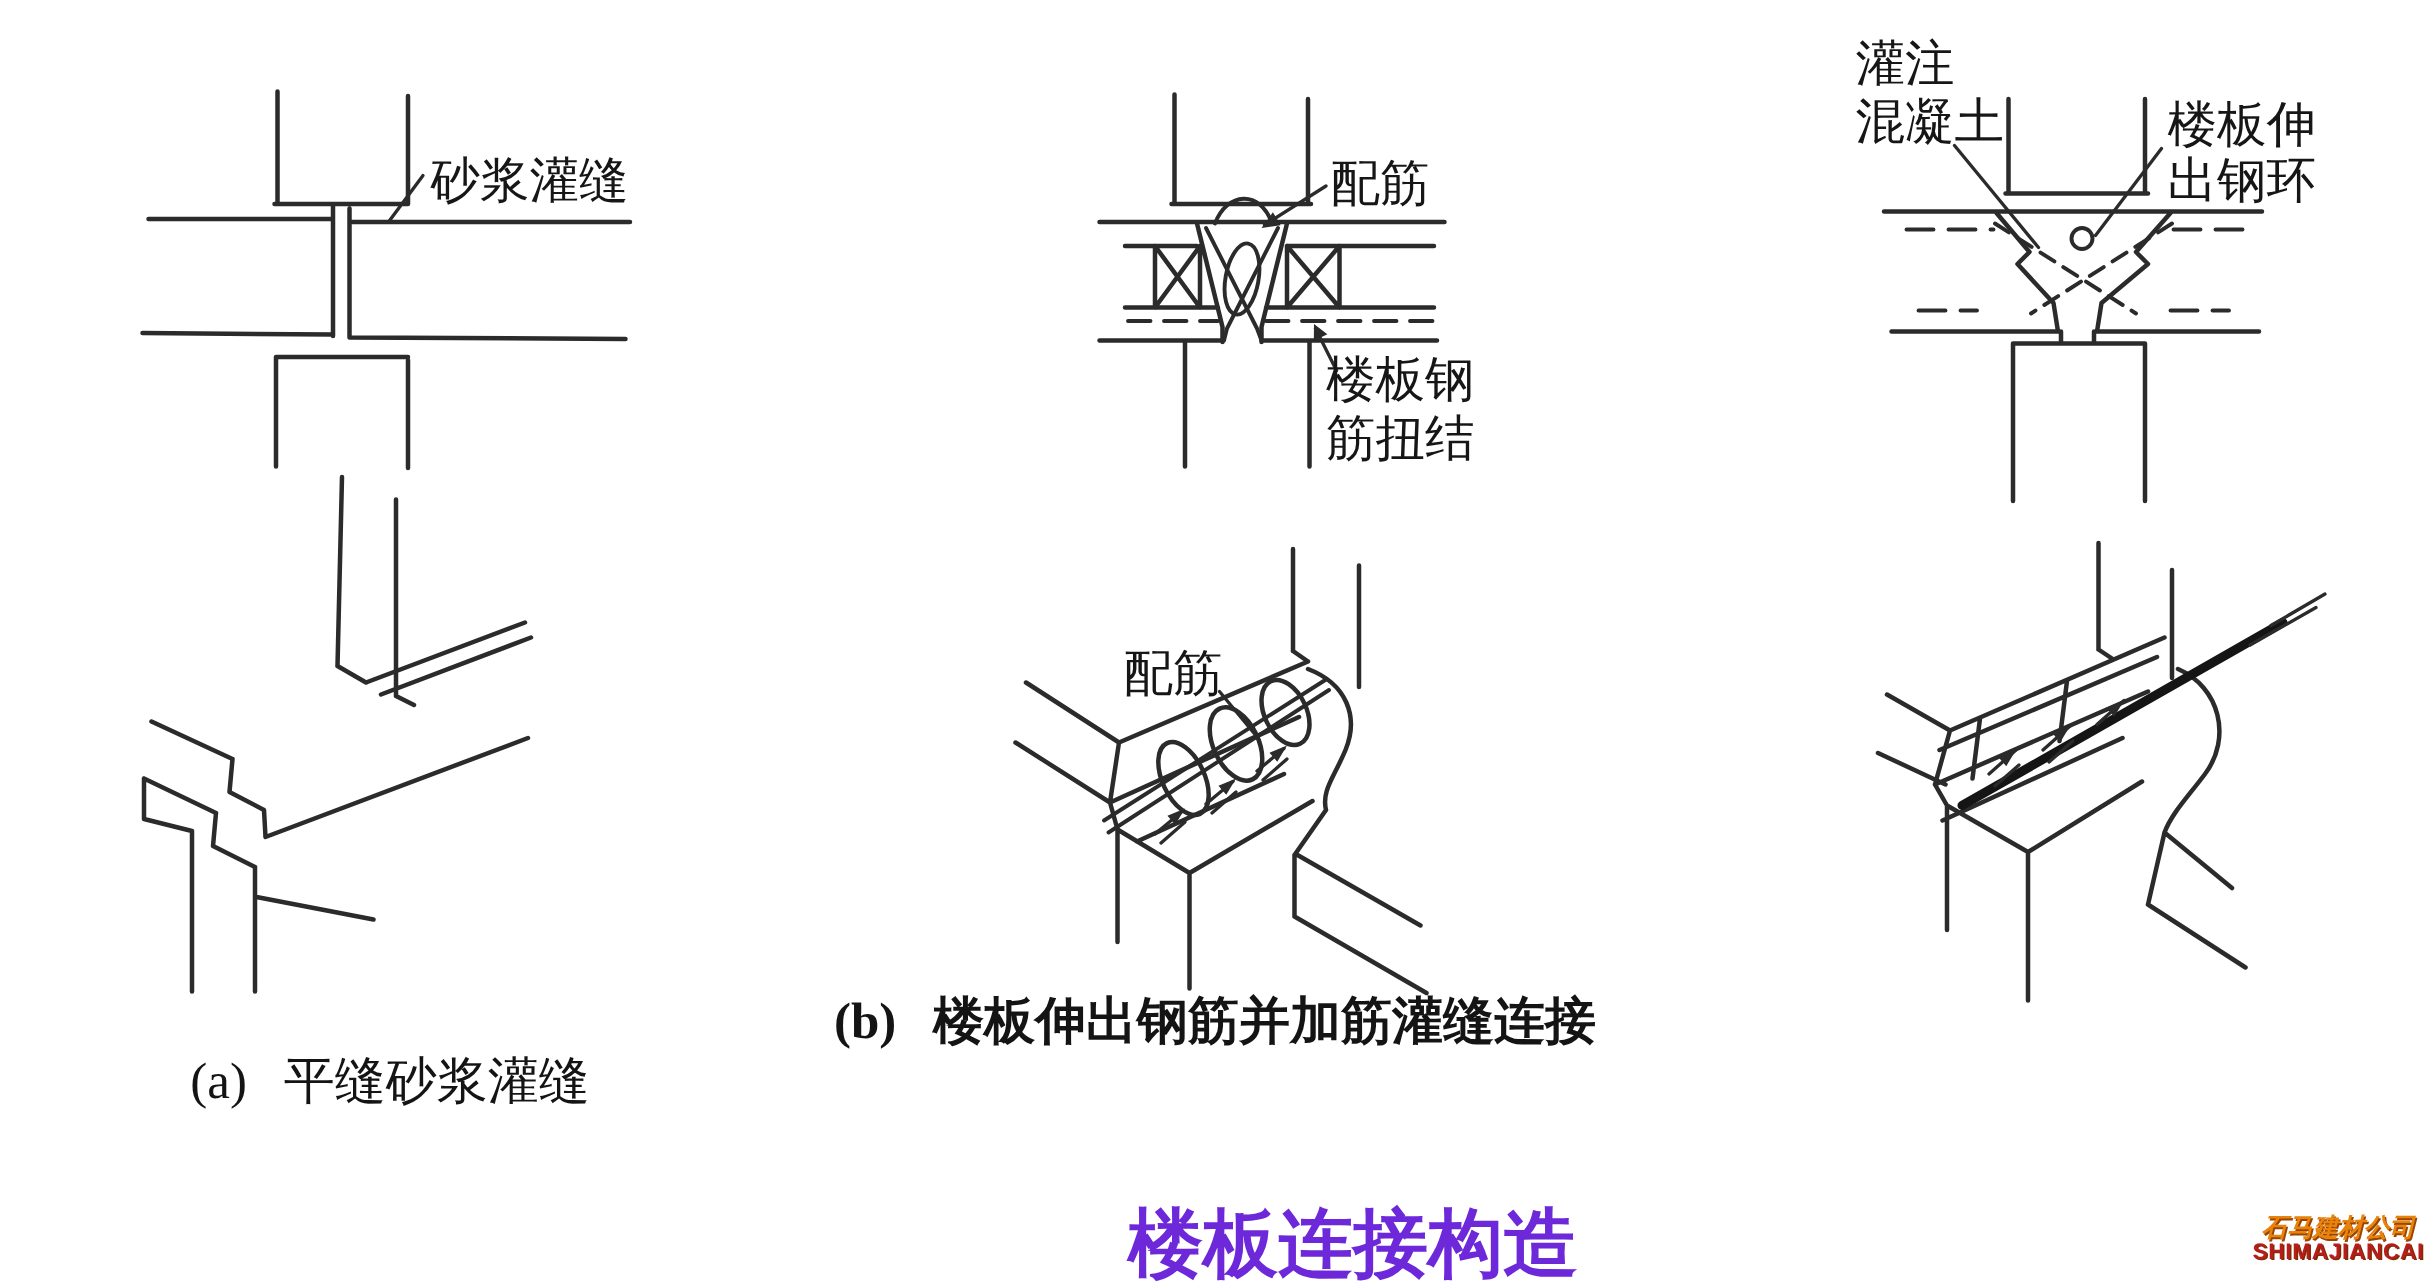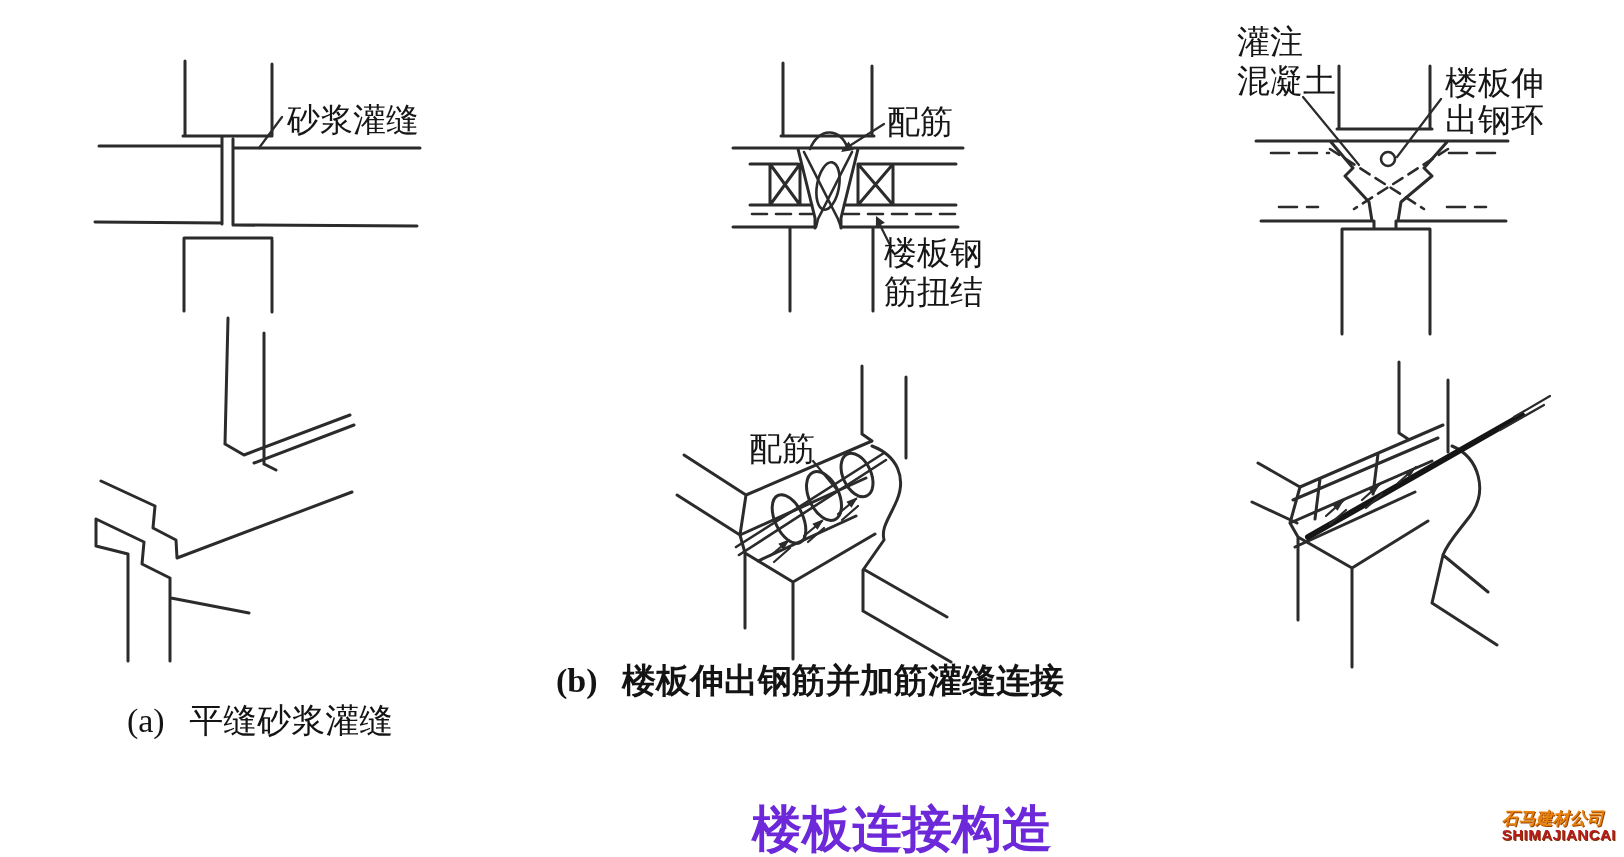--- a/index.html
+++ b/index.html
@@ -14,21 +14,21 @@
   svg .dashR{stroke-dasharray:11 7;}
   svg .fillhead{fill:#2b2b2b;stroke:none;}
   svg .thick{stroke-width:6;stroke:#151515;}
   svg text.lbl{font-family:"Liberation Serif","DejaVu Serif",serif;font-size:33px;fill:#161616;}
   .caption{position:absolute;font-size:34px;color:#141414;text-align:center;white-space:nowrap;}
   .caption .pre{font-family:"Liberation Serif","DejaVu Serif",serif;}
   .caption .txt{margin-left:16px;}
   .fig-title{position:absolute;left:712px;top:796px;width:380px;text-align:center;
              font-family:"Liberation Sans","DejaVu Sans",sans-serif;font-weight:bold;
              font-size:50px;color:#6d28d9;}
-  .watermark{position:absolute;right:8px;top:810px;text-align:left;line-height:1.0;
+  .watermark{position:absolute;right:8px;top:810px;text-align:center;line-height:1.0;
              font-family:"Liberation Sans","DejaVu Sans",sans-serif;}
   .wm1{display:block;font-size:17px;font-weight:bold;font-style:italic;color:#e8820a;
        text-shadow:1px 1px 0 #9a4403;}
   .wm2{display:block;font-size:15px;font-weight:bold;letter-spacing:.5px;color:#b91c1c;
        text-shadow:1px 1px 0 #7a2f00;}
 </style>
 </head>
 <body>
 
 <div class="canvas">

